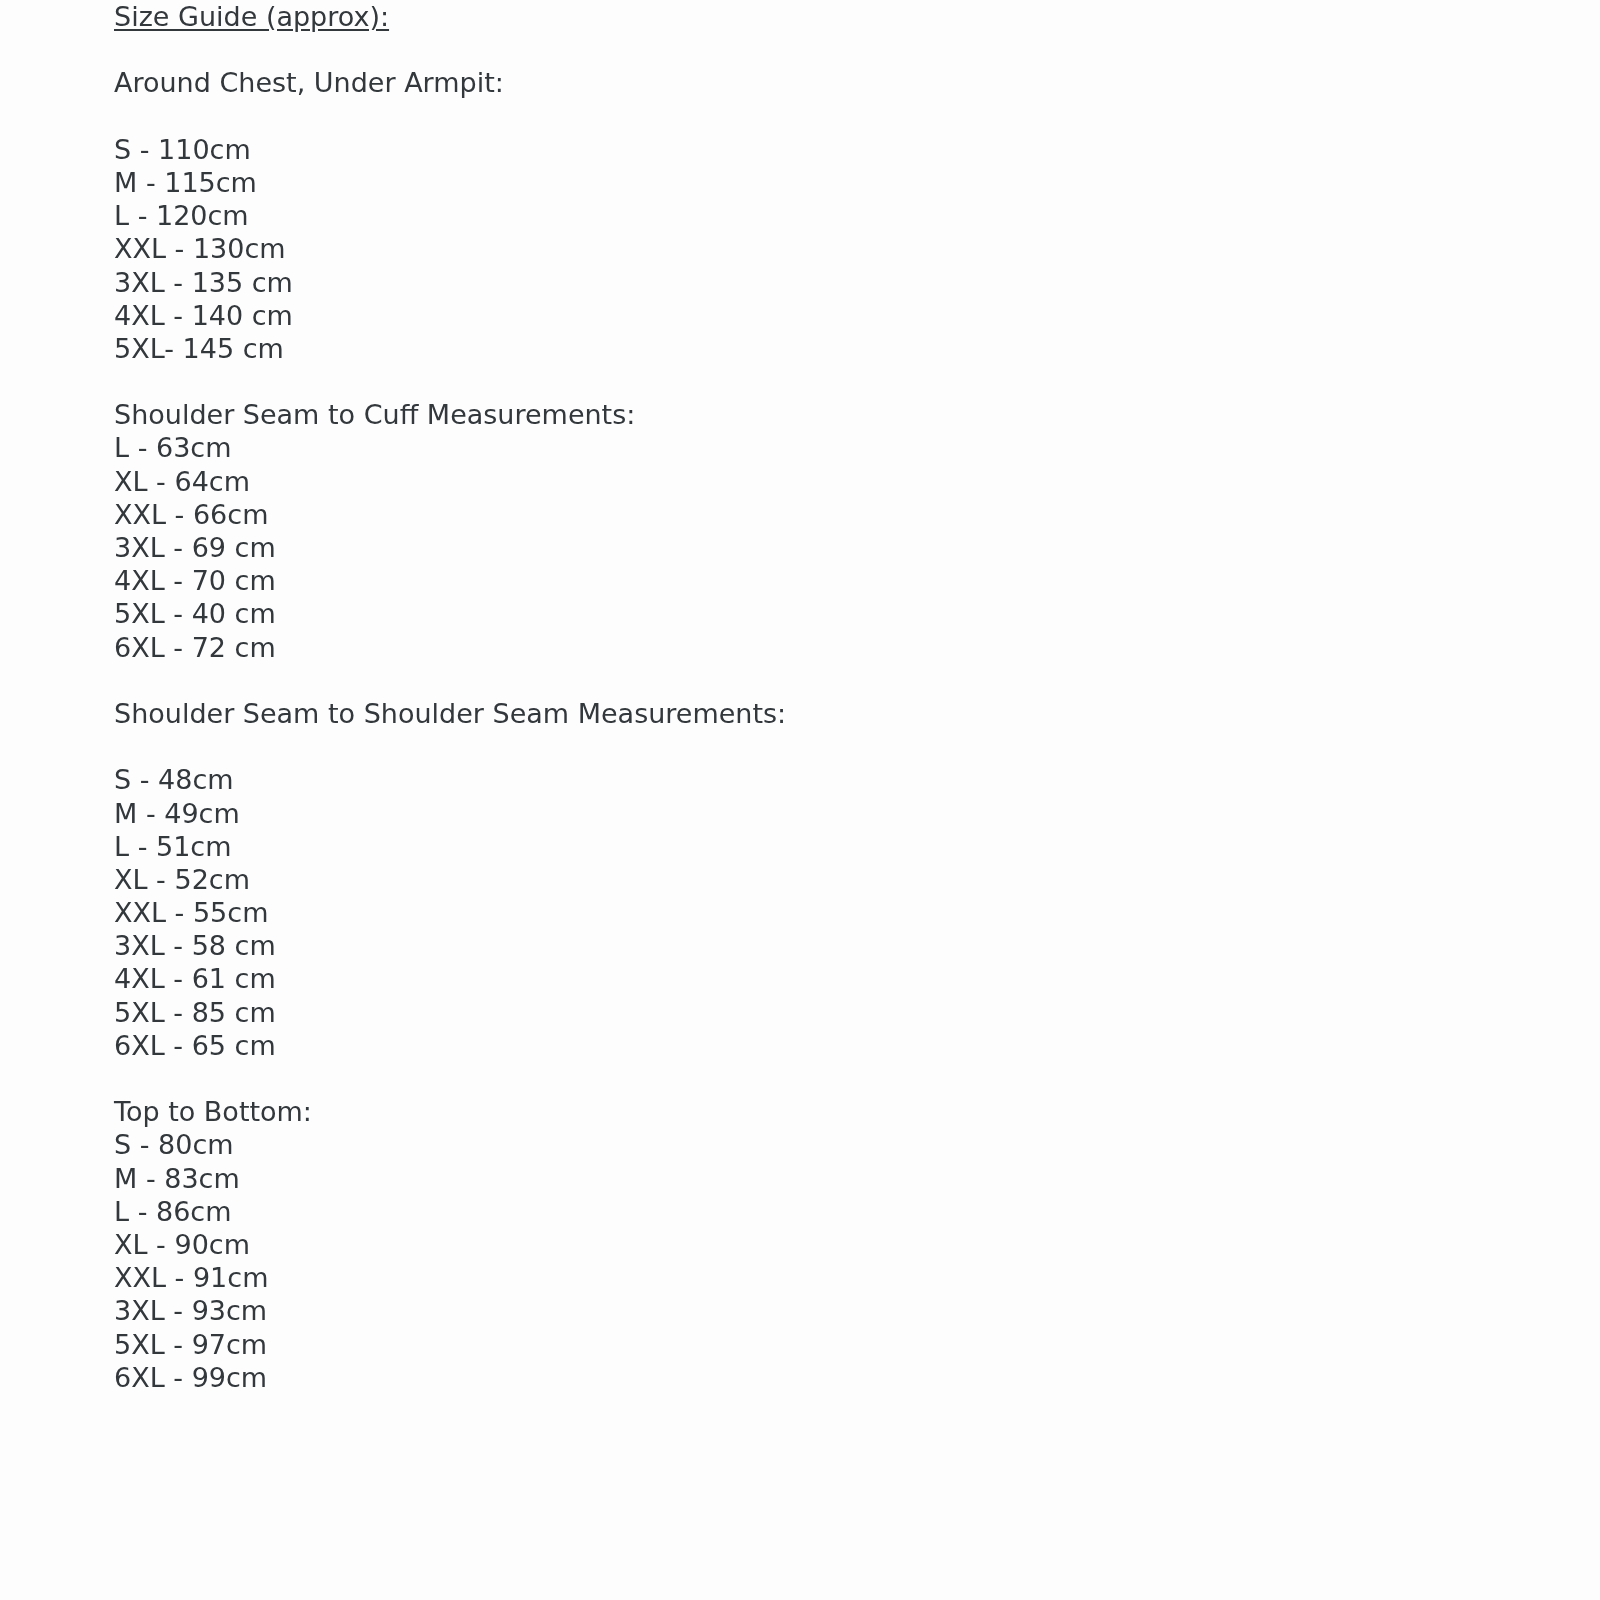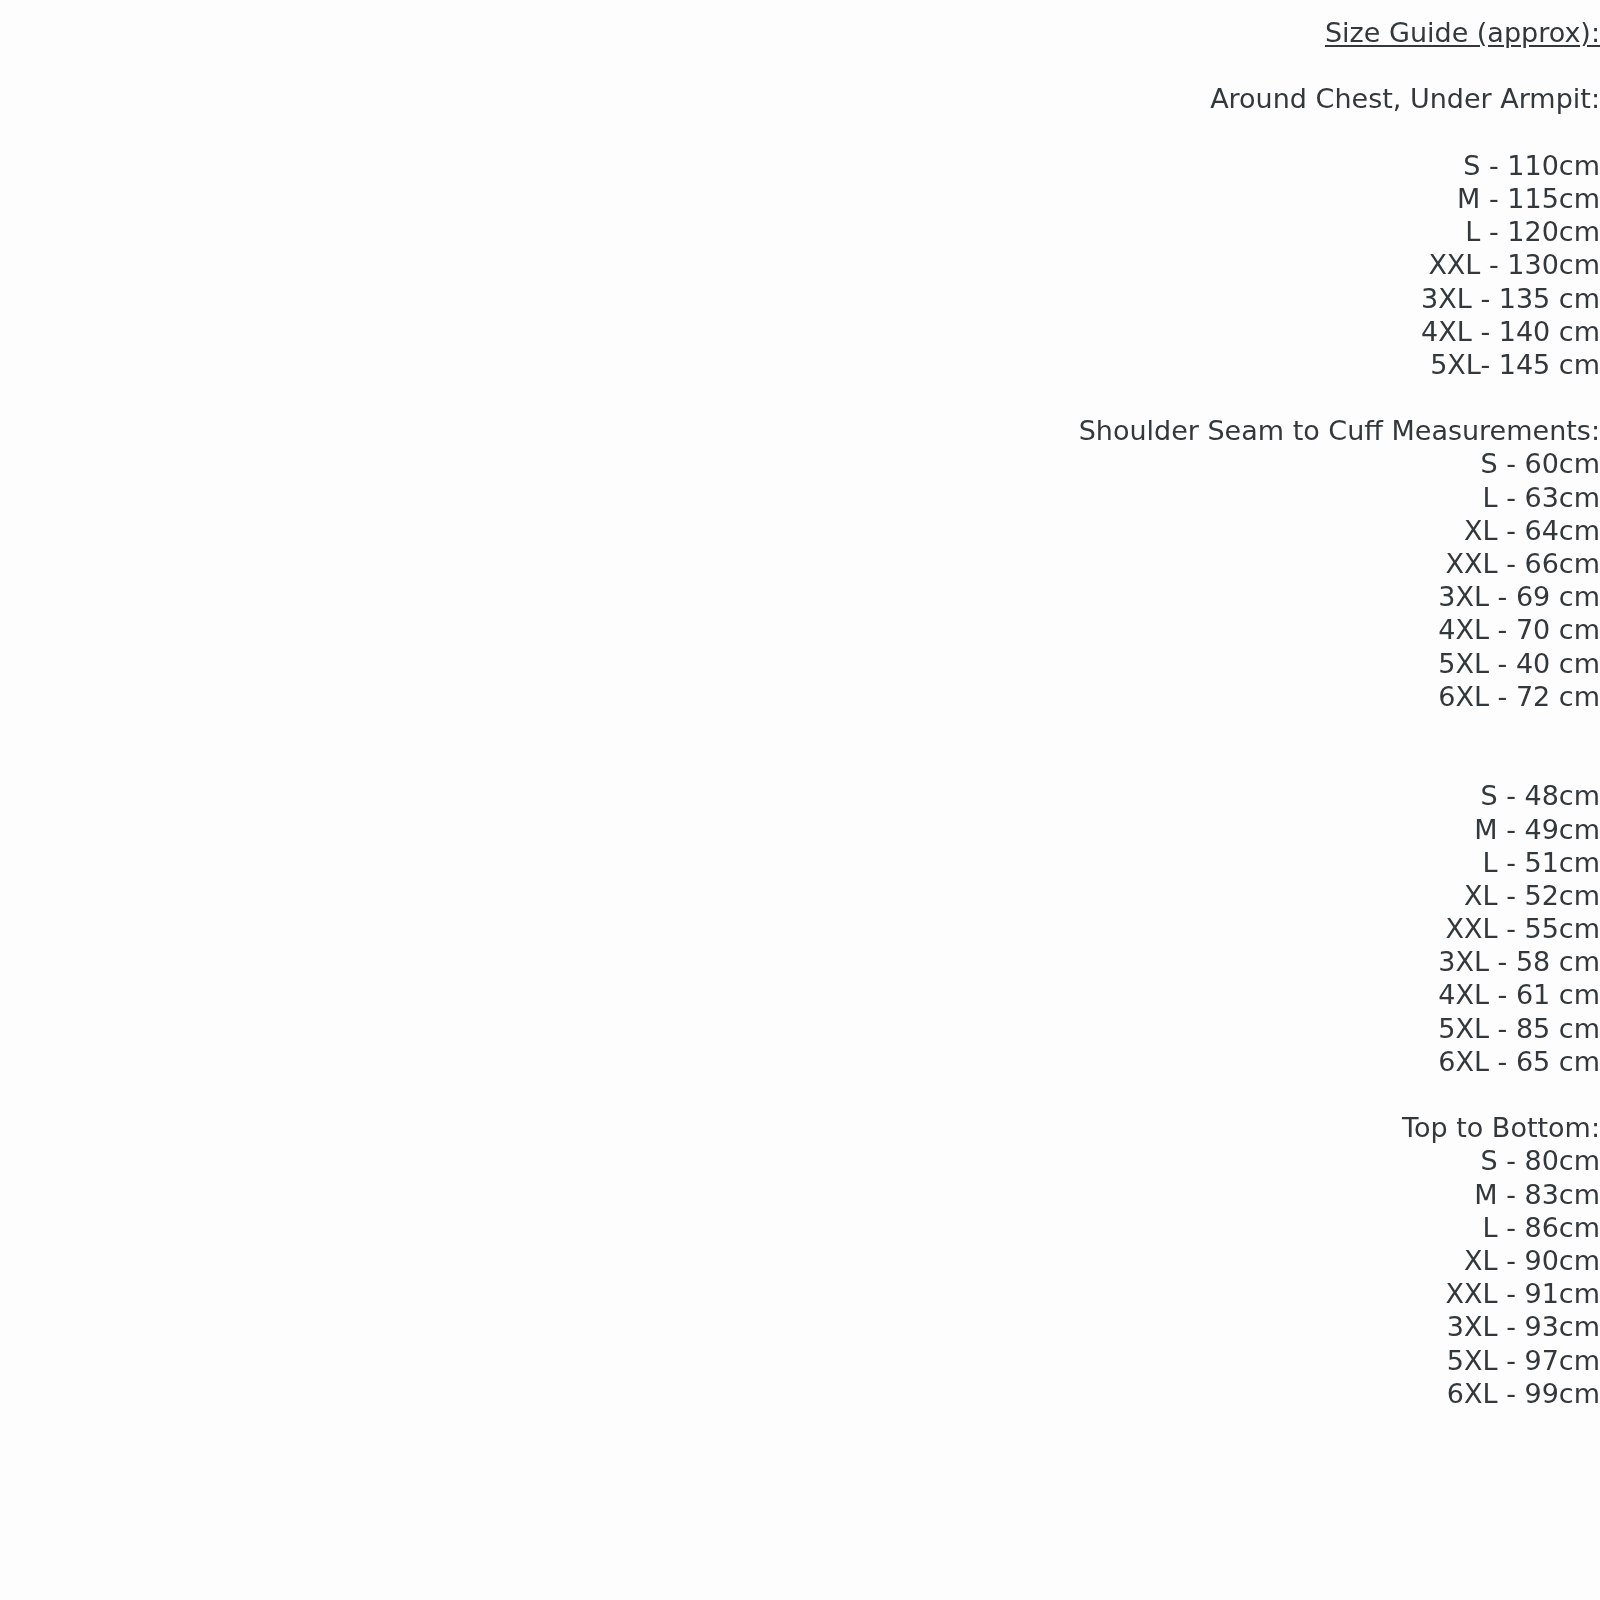--- a/index.html
+++ b/index.html
@@ -11,22 +11,21 @@
     width:1600px;
     height:1600px;
     background:var(--bg);
     font-family:"DejaVu Sans","Liberation Sans",sans-serif;
     overflow:hidden;
   }
   .doc{
     box-sizing:border-box;
     margin-left:114px;
     width:1486px;
-    padding-top:16px;
-    text-align:right;
+    text-align:left;
     color:var(--fg);
     font-size:27px;
   }
   .line{
     height:33.2px;
     line-height:33.2px;
     white-space:pre;
   }
   .title{
     text-decoration:underline;
@@ -44,29 +43,29 @@
       <div class="line blank"></div>
       <div class="line item">S - 110cm</div>
       <div class="line item">M - 115cm</div>
       <div class="line item">L - 120cm</div>
       <div class="line item">XXL - 130cm</div>
       <div class="line item">3XL - 135 cm</div>
       <div class="line item">4XL - 140 cm</div>
       <div class="line item">5XL- 145 cm</div>
       <div class="line blank"></div>
       <div class="line heading">Shoulder Seam to Cuff Measurements:</div>
-      <div class="line item">S - 60cm</div>
       <div class="line item">L - 63cm</div>
       <div class="line item">XL - 64cm</div>
       <div class="line item">XXL - 66cm</div>
       <div class="line item">3XL - 69 cm</div>
       <div class="line item">4XL - 70 cm</div>
       <div class="line item">5XL - 40 cm</div>
       <div class="line item">6XL - 72 cm</div>
       <div class="line blank"></div>
+      <div class="line heading">Shoulder Seam to Shoulder Seam Measurements:</div>
       <div class="line blank"></div>
       <div class="line item">S - 48cm</div>
       <div class="line item">M - 49cm</div>
       <div class="line item">L - 51cm</div>
       <div class="line item">XL - 52cm</div>
       <div class="line item">XXL - 55cm</div>
       <div class="line item">3XL - 58 cm</div>
       <div class="line item">4XL - 61 cm</div>
       <div class="line item">5XL - 85 cm</div>
       <div class="line item">6XL - 65 cm</div>

